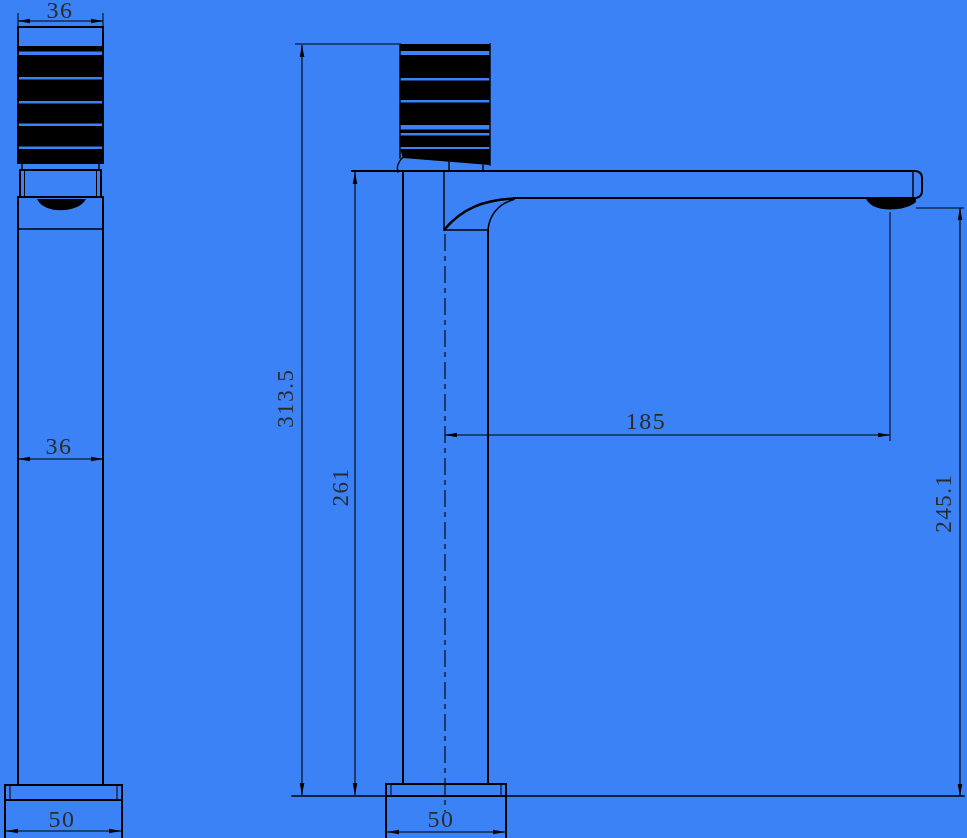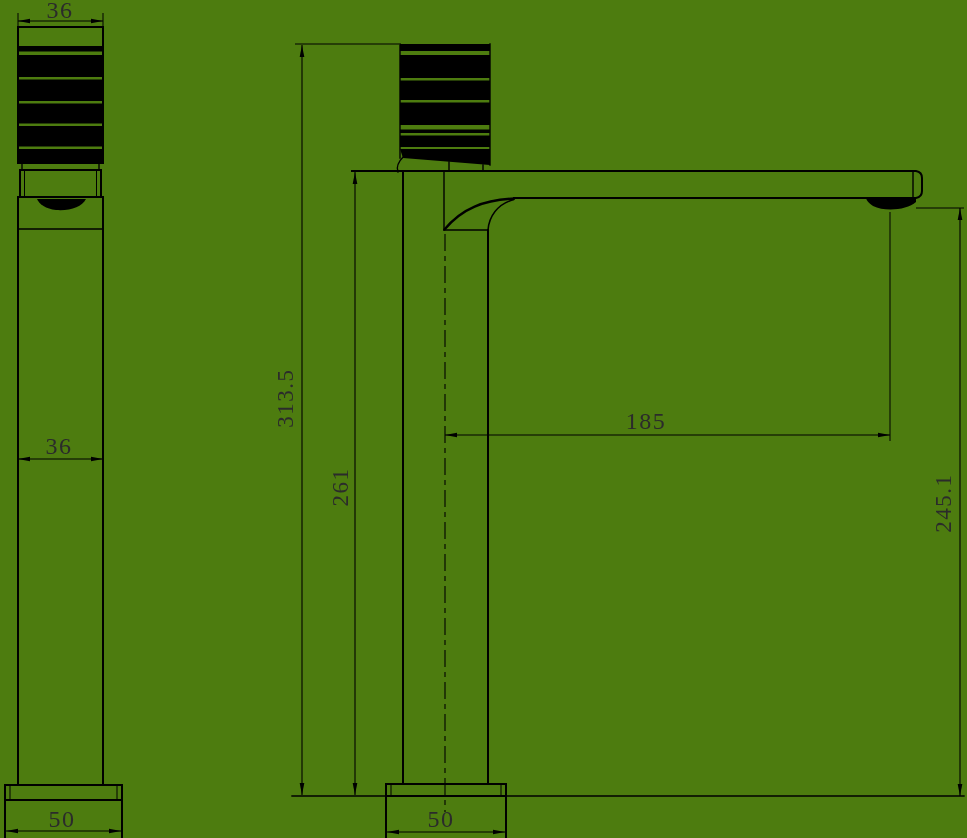--- a/index.html
+++ b/index.html
@@ -1,16 +1,16 @@
 <!DOCTYPE html>
 <html><head>
 <meta charset="utf-8">
 <style>
   html,body{margin:0;padding:0;background:#ffffff;}
-  .sheet{position:relative;width:967px;height:838px;background:#4d7c0f;overflow:hidden;}
+  .sheet{position:relative;width:967px;height:838px;background:#3b82f6;overflow:hidden;}
   svg{display:block;}
   
   .ol{stroke:#000;stroke-width:2;fill:none;stroke-linecap:square;}          
   .ol-thin{stroke:#000;stroke-width:1.4;fill:none;stroke-linecap:square;}   
   .dl{stroke:#000;stroke-width:1.1;fill:none;stroke-linecap:butt;}          
   .xl{stroke:#000;stroke-width:1;fill:none;}                                 
   .cl{stroke:#000;stroke-width:1.1;fill:none;stroke-dasharray:17 5 5 5;}     
   .ar{fill:#000;stroke:none;}                                                
   .blk{fill:#000;stroke:none;}
   text.dim{

